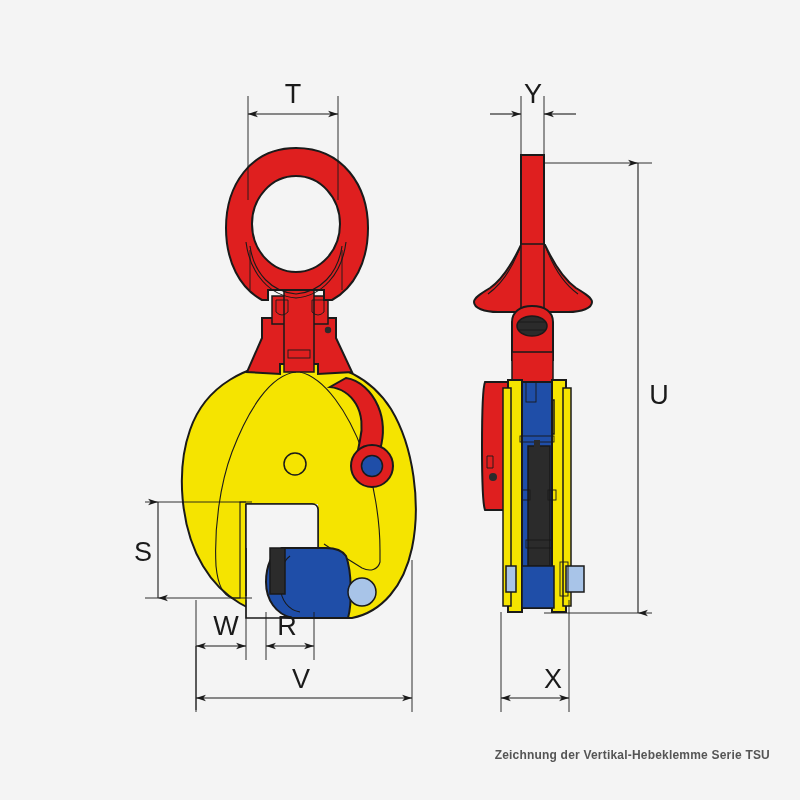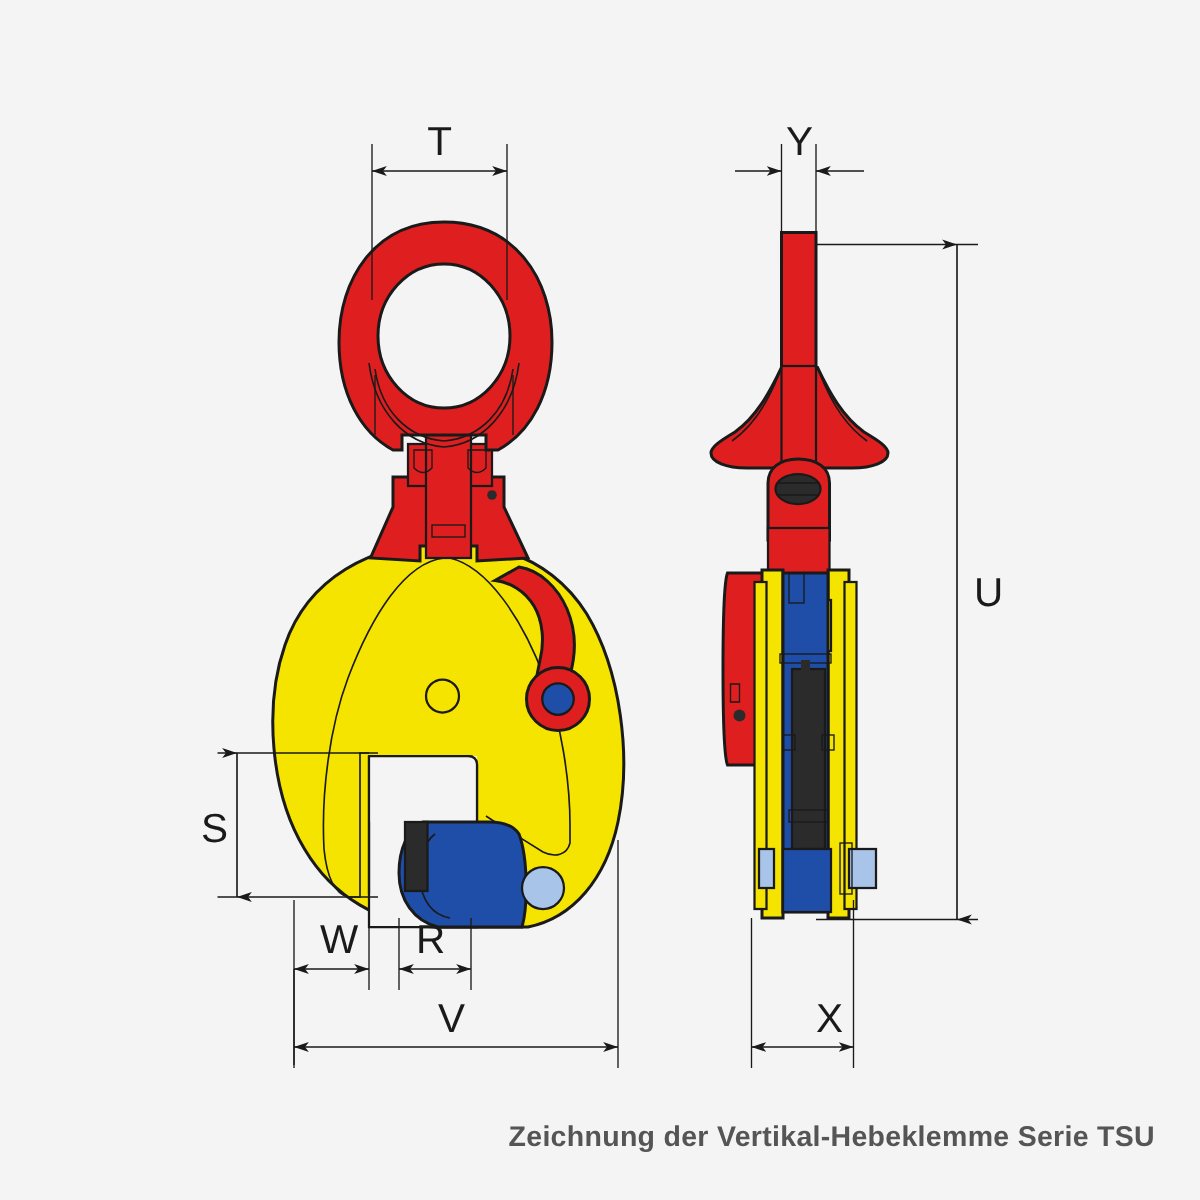--- a/index.html
+++ b/index.html
@@ -24,21 +24,21 @@
     top: 0;
     left: 0;
   }
   #caption {
     position: absolute;
     left: 0;
     top: 748px;
     width: 770px;
     text-align: right;
     font-family: "Liberation Sans", sans-serif;
-    font-size: 19px;
+    font-size: 12px;
     font-weight: bold;
     color: #555555;
     letter-spacing: 0.2px;
   }
   .dimlabel {
     font-family: "Liberation Sans", sans-serif;
     font-size: 27px;
     fill: #1a1a1a;
     text-anchor: middle;
   }

